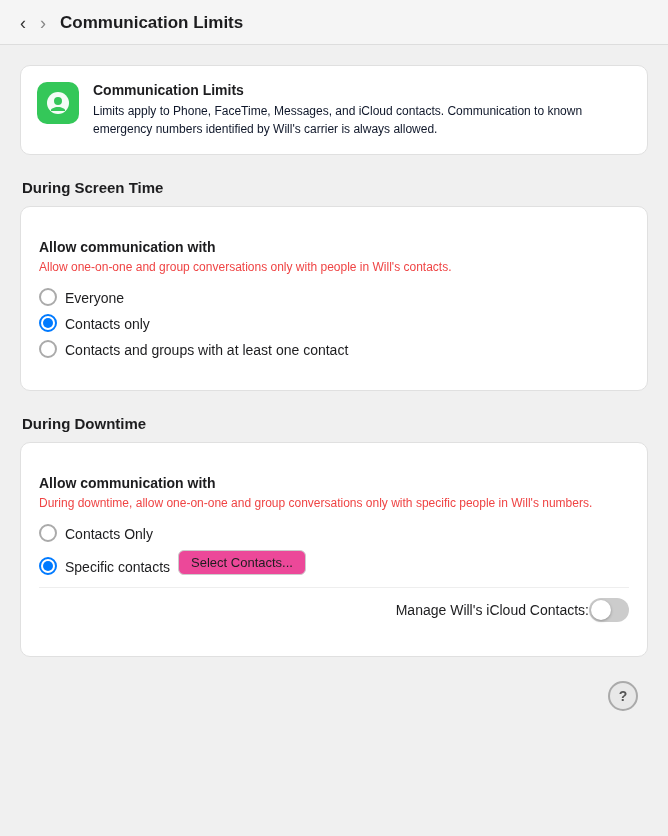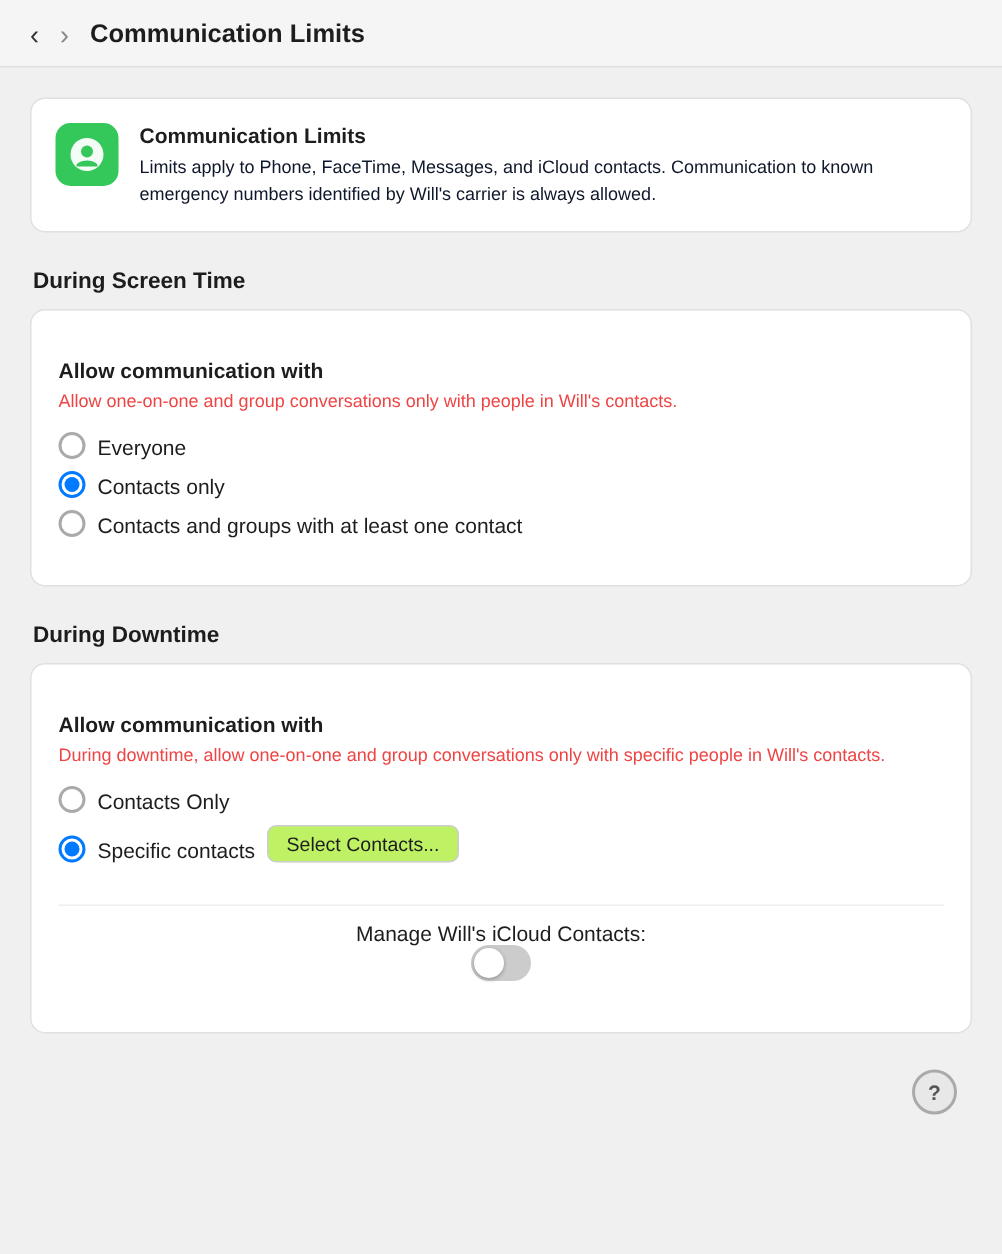--- a/index.html
+++ b/index.html
@@ -133,36 +133,35 @@
       width: 10px;
       height: 10px;
       border-radius: 50%;
       background: #007aff;
     }
     .radio-row {
       display: flex;
       gap: 8px;
     }
     .select-btn {
-      background: #bef264;
+      background: #ec4899;
       border: 1px solid #ccc;
       border-radius: 6px;
       padding: 4px 12px;
       font-size: 13px;
       cursor: pointer;
       color: #1d1d1f;
     }
     .toggle-row {
       display: flex;
       align-items: center;
       justify-content: flex-end;
       padding: 10px 0 2px 0;
       border-top: 1px solid #eee;
-      margin-top: 28px;
-      flex-direction: column;
+      margin-top: 12px;
     }
     .toggle-label {
       font-size: 14px;
       color: #1d1d1f;
     }
     .toggle {
       width: 40px;
       height: 24px;
       background: #ccc;
       border-radius: 12px;
@@ -241,21 +240,21 @@
       <div class="radio-item">
         <div class="radio-circle"></div>
         <label>Contacts and groups with at least one contact</label>
       </div>
     </div>
   </div>
 
   <div class="section-label">During Downtime</div>
   <div class="card">
     <div class="card-title">Allow communication with</div>
-    <div class="card-desc">During downtime, allow one-on-one and group conversations only with specific people in Will's contacts.</div>
+    <div class="card-desc">During downtime, allow one-on-one and group conversations only with specific people in Will's numbers.</div>
     <div class="radio-group">
       <div class="radio-item">
         <div class="radio-circle"></div>
         <label>Contacts Only</label>
       </div>
       <div class="radio-row radio-item">
         <div class="radio-circle selected"></div>
         <label>Specific contacts</label>
         <button class="select-btn">Select Contacts...</button>
       </div>

